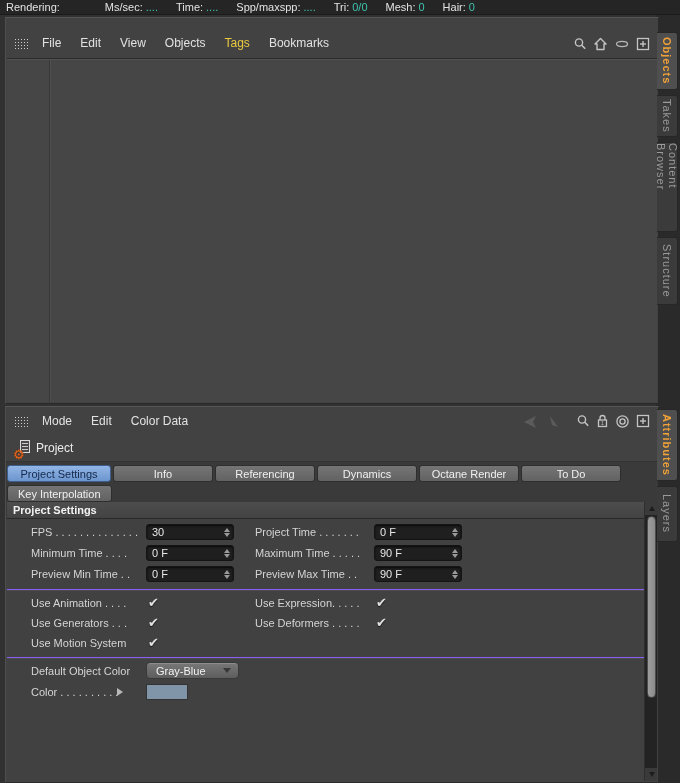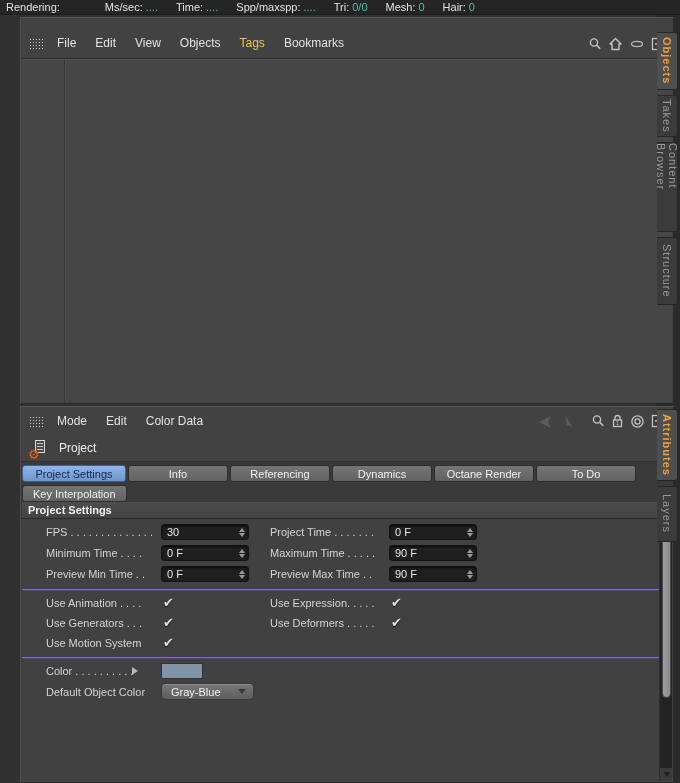--- a/index.html
+++ b/index.html
@@ -26,21 +26,21 @@
   .vstrip-bottom { top:409px; }
   .vtab {
     writing-mode:vertical-rl; display:flex; align-items:center; justify-content:center;
     width:21px; margin-bottom:5px; font-size:11px; color:#9a9a9a;
     background:#3b3b3b; border:1px solid #272727; border-left:none;
     border-radius:0 3px 3px 0; letter-spacing:1px;
   }
   .vtab.active { background:#4f4f4f; color:#f0a238; font-weight:bold; }
   
   .panel {
-    position:absolute; left:20px; width:654px; background:#424242;
+    position:absolute; left:5px; width:654px; background:#424242;
     border:1px solid #2a2a2a; border-top-color:#565656; border-left-color:#4e4e4e;
   }
   .panel-om { top:17px; height:387px; }
   .panel-attr { top:406px; height:377px; }
   
   .menubar { position:relative; display:flex; align-items:flex-end; padding:0 8px 7px 8px; height:39px; }
   .menubar.short { height:28px; align-items:center; padding-bottom:0; }
   .grip {
     width:14px; height:11px; margin-right:14px; margin-bottom:1px;
     background-image:radial-gradient(#cfcfcf 0.8px, transparent 1px);
@@ -54,21 +54,21 @@
   .mb-icons svg { display:block; }
   .ghost { opacity:0.16; margin-right:4px; }
   
   .om-body {
     position:absolute; left:1px; right:1px; top:40px; bottom:1px;
     background:#464646; border-top:1px solid #2b2b2b; box-shadow:inset 0 1px 0 #515151;
   }
   .om-divider { position:absolute; left:42px; top:1px; bottom:0; width:1px; background:#383838; box-shadow:1px 0 0 #4f4f4f; }
   
   .attr-title { display:flex; align-items:center; height:26px; padding-left:9px; }
-  .attr-title-label { font-size:12px; color:#ececec; margin-left:13px; }
+  .attr-title-label { font-size:12px; color:#ececec; margin-left:5px; }
   .doc-icon { position:relative; width:16px; height:17px; }
   .doc-sheet { position:absolute; right:1px; top:0; width:10px; height:13px; border:1px solid #dcdcdc; background:#4a4a4a; }
   .doc-sheet::before { content:""; position:absolute; left:1px; top:2px; right:1px; height:1px; background:#cacaca; box-shadow:0 3px 0 #cacaca, 0 6px 0 #cacaca; }
   .doc-gear { position:absolute; left:-2px; bottom:-4px; font-size:13px; line-height:13px; color:#e2641d; text-shadow:0 0 1px #7a2d00; }
   
   .attr-tabs { background:#3a3a3a; padding:3px 0 3px 1px; border-top:1px solid #333; }
   .tab-row { display:flex; gap:2px; margin-bottom:3px; }
   .tab-row:last-child { margin-bottom:16px; }
   .tab {
     height:17px; display:flex; align-items:center; justify-content:center;
@@ -314,30 +314,30 @@
           <span class="check chk2">✔</span>
         </div>
         <div class="row short">
           <span class="lbl c1l">Use Motion System</span>
           <span class="check chk1">✔</span>
         </div>
       </div>
 
       <div class="group">
         <div class="row">
-          <span class="lbl c1l">Color . . . . . . . . . .</span>
-          <span class="expand-arrow"></span>
-          <span class="swatch" style="background-color: rgb(128, 149, 167);"></span>
-        </div>
-        <div class="row">
           <span class="lbl c1l">Default Object Color</span>
           <span class="dropdown" style="left:139px; width:93px;">
             <span>Gray-Blue</span>
             <span class="dd-arrow"></span>
           </span>
+        </div>
+        <div class="row">
+          <span class="lbl c1l">Color . . . . . . . . . .</span>
+          <span class="expand-arrow"></span>
+          <span class="swatch" style="background-color: rgb(128, 149, 167);"></span>
         </div>
       </div>
 
       <div class="scrollbar">
         <div class="scroll-btn up">
             <span class="sb-tri-u"></span>
           </div>
         <div class="scroll-thumb"></div>
         <div class="scroll-btn down">
             <span class="sb-tri-d"></span>

